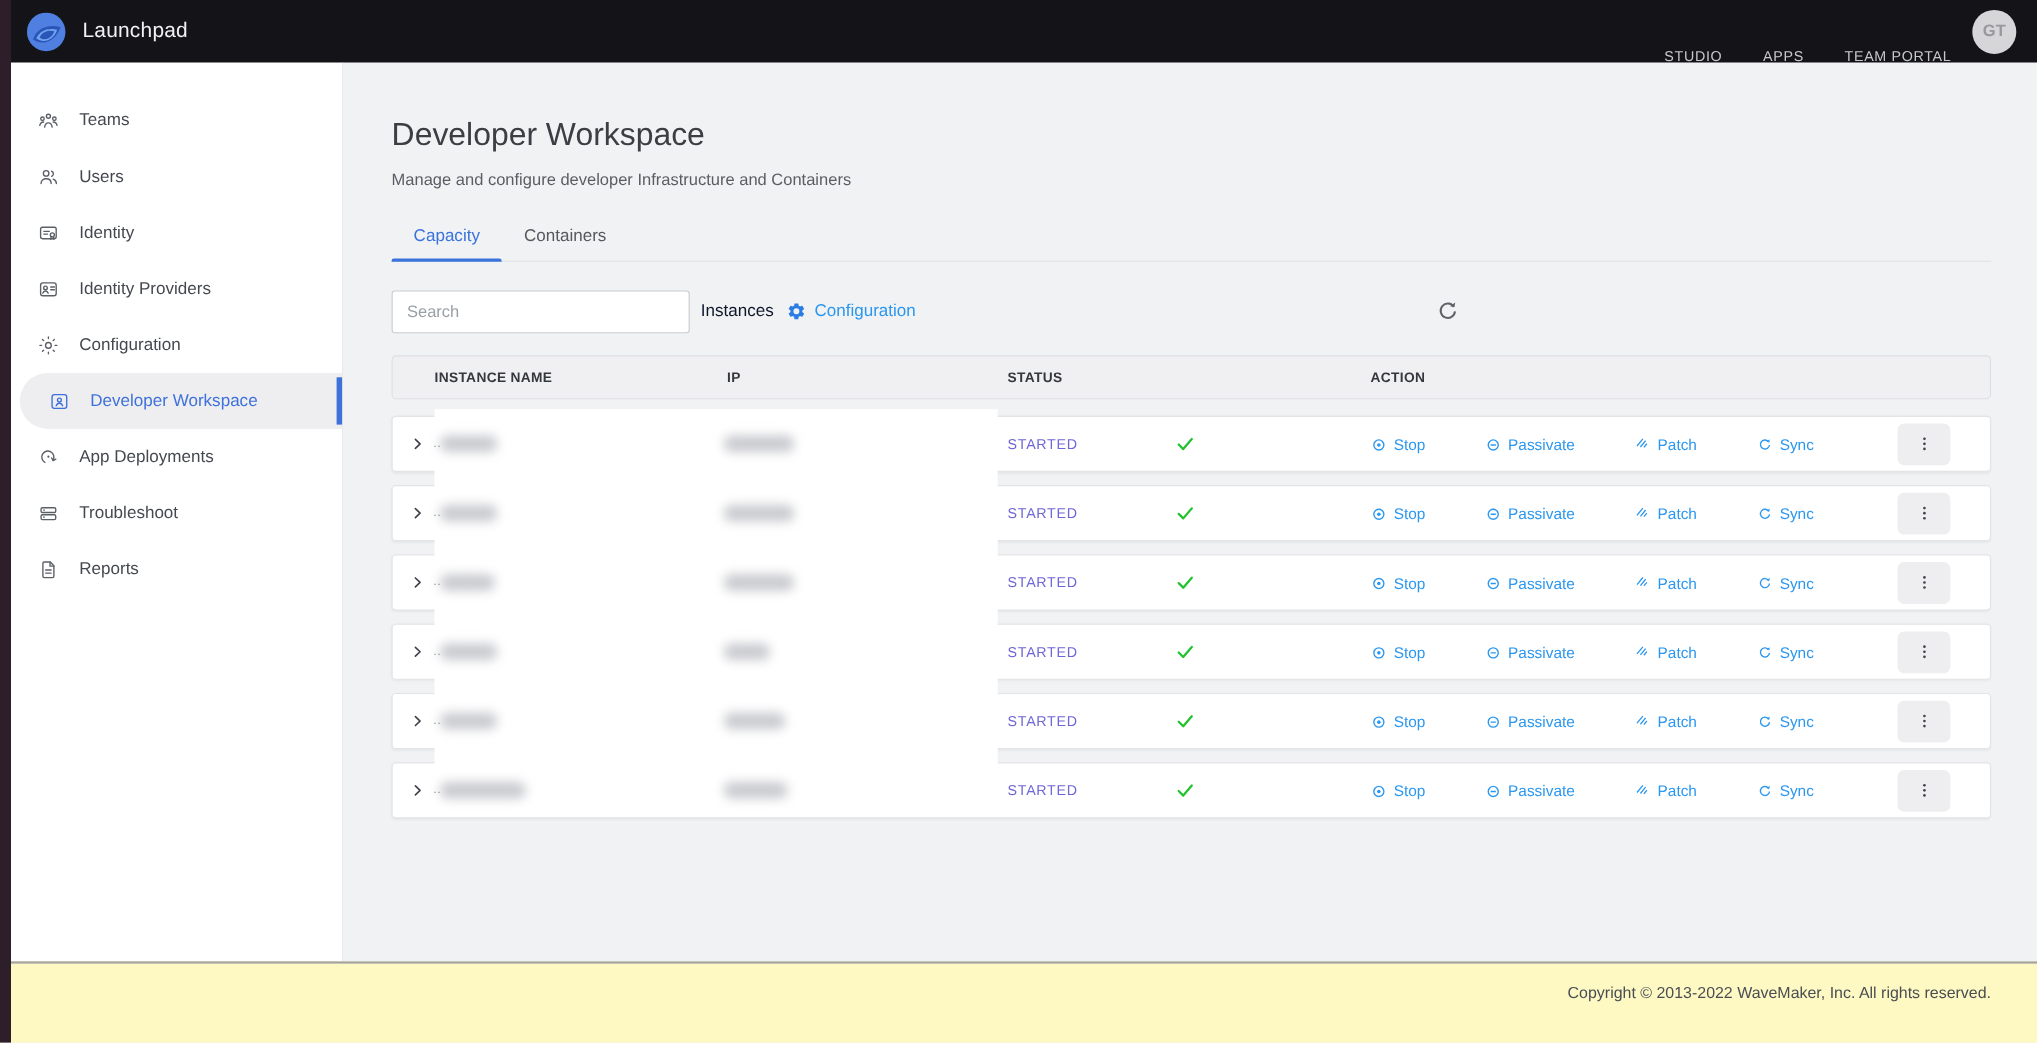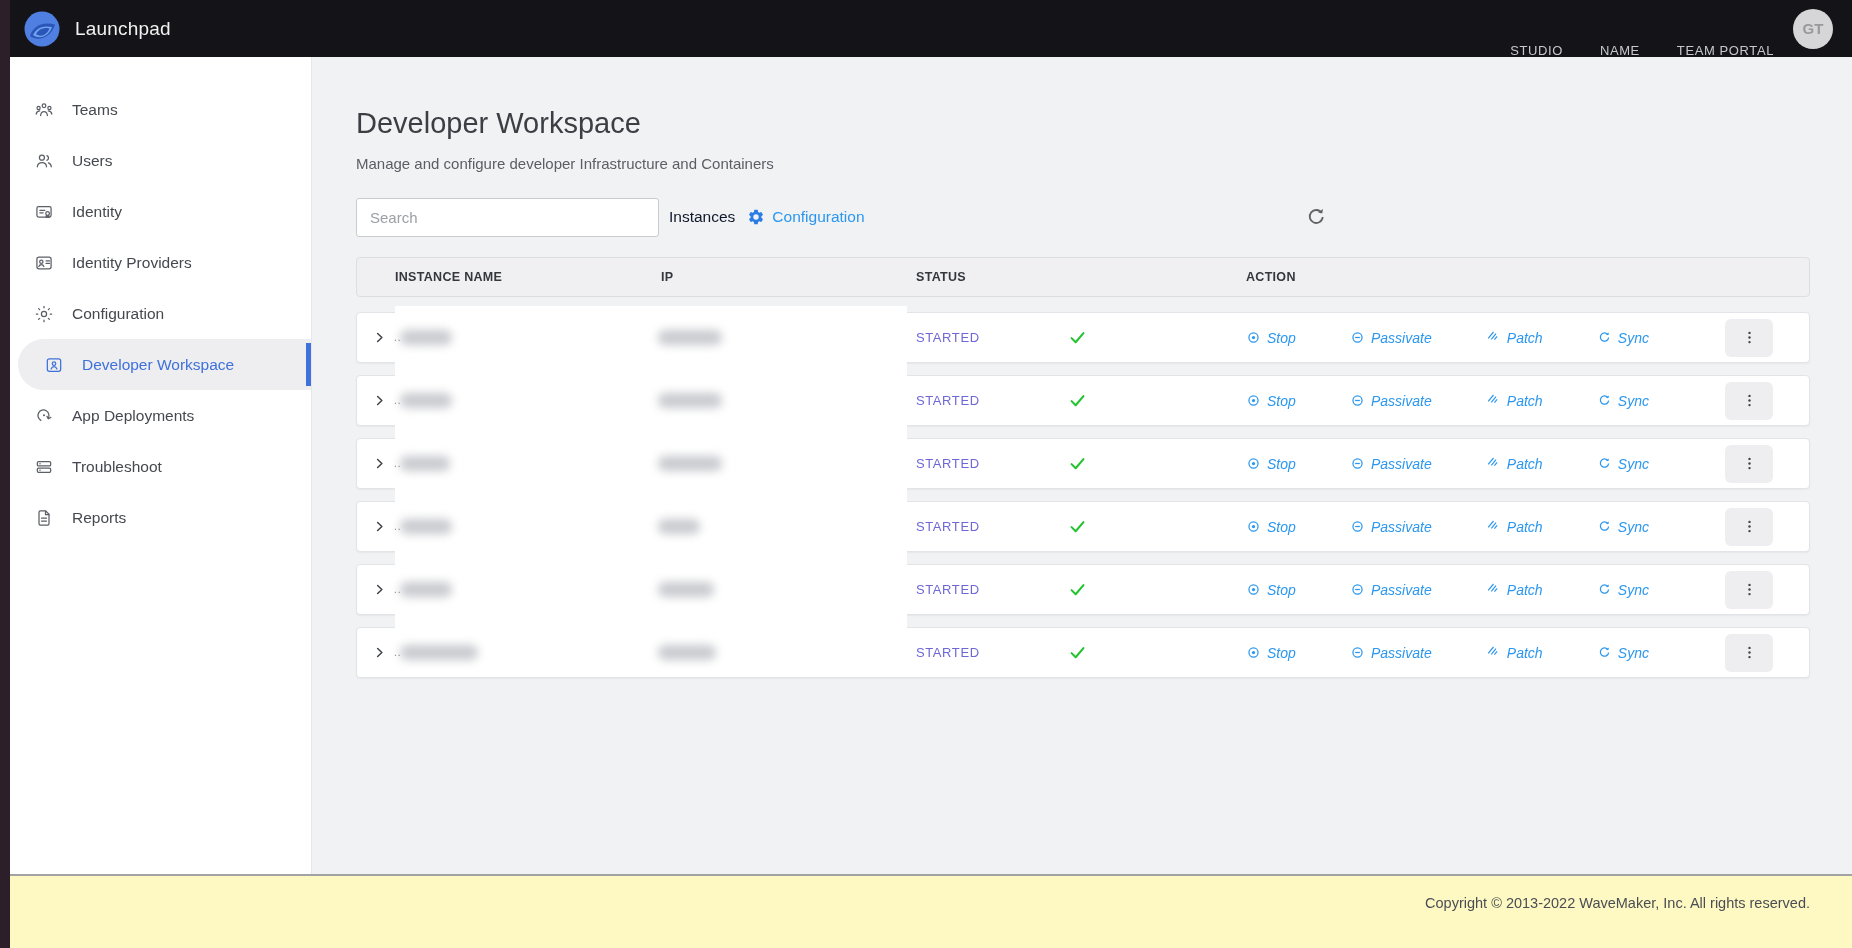--- a/index.html
+++ b/index.html
@@ -30,21 +30,21 @@
   
   .main { flex:1; display:flex; flex-direction:column; background:#f1f2f4; padding:0 42px 0 44px; overflow:hidden; }
   .page-title { margin-top:50px; font-size:29px; font-weight:400; color:#3b3f44; }
   .page-subtitle { margin-top:15px; font-size:15px; color:#5a5e64; }
   .tabs { margin-top:25px; display:flex; border-bottom:1px solid #dfe1e4; }
   .tab { padding:9px 20px 13px; font-size:15.5px; font-weight:500; color:#54595f; cursor:pointer; position:relative; }
   .tab.active { color:#3a73db; }
   .tab.active::after { content:''; position:absolute; left:0; right:0; bottom:-1px; height:3px; background:#3a73db; border-radius:2px 2px 0 0; }
 
   .toolbar { margin-top:25px; display:flex; align-items:center; position:relative; height:40px; }
-  .search-input { width:303px; height:39px; border:1px solid #c9cbce; border-radius:3px; background:#fff; padding:0 13px; font-size:15px; color:#3c4043; font-family:inherit; outline:none; }
+  .search-input { width:271px; height:39px; border:1px solid #c9cbce; border-radius:3px; background:#fff; padding:0 13px; font-size:15px; color:#3c4043; font-family:inherit; outline:none; }
   .search-input::placeholder { color:#9aa0a6; }
   .instances-label { margin-left:10px; font-size:15.5px; color:#0f172a; }
   .config-link { margin-left:12px; display:flex; align-items:center; gap:7px; color:#2b97ef; font-size:15.5px; cursor:pointer; }
   .config-link .ic { width:18px; height:18px; color:#2a7de4; }
   .config-link .ic svg { width:18px; height:18px; display:block; }
   .refresh-btn { position:absolute; left:949px; top:9px; width:22px; height:22px; background:none; border:none; color:#5f6368; cursor:pointer; padding:0; }
   .refresh-btn svg { width:22px; height:22px; display:block; }
   .right-group { margin-left:auto; display:flex; align-items:center; gap:25px; }
   .studio-users { font-size:15.5px; color:#3c4043; }
   .add-btn { height:40px; padding:0 21px; border:none; border-radius:4px; background:var(--accent,#3e71d9); color:#fff; font-size:15.5px; font-family:inherit; display:flex; align-items:center; gap:10px; cursor:pointer; }
@@ -59,21 +59,21 @@
   .cell { position:relative; z-index:3; }
   .chevron-cell { display:flex; align-items:center; gap:7px; padding-left:15px; }
   .chevron-cell .ic { width:15px; height:15px; color:#3f4349; cursor:pointer; }
   .chevron-cell .ic svg { width:15px; height:15px; display:block; }
   .redact-dots { font-size:10px; color:#85898f; letter-spacing:1px; line-height:1; }
   .status-cell { display:flex; align-items:center; }
   .status-text { width:152px; font-size:13px; letter-spacing:.6px; color:var(--status,#6e67d6); }
   .check-ic { width:19px; height:19px; color:var(--green,#22c32e); }
   .check-ic svg { width:19px; height:19px; display:block; }
   .actions-cell { display:flex; align-items:center; justify-content:space-between; padding-right:50px; }
-  .action-link { display:flex; align-items:flex-start; gap:6px; color:var(--link,#2b97ef); font-size:14px; cursor:pointer;font-style:italic; }
+  .action-link { display:flex; align-items:flex-end; gap:6px; color:var(--link,#2b97ef); font-size:14px; cursor:pointer; }
   .action-link .ic { width:15px; height:15px; }
   .action-link .ic svg { width:15px; height:15px; display:block; }
   .menu-cell { display:flex; }
   .menu-btn { margin-left:26px; width:48px; height:38px; background:#eeeef0; border:none; border-radius:6px; display:flex; align-items:center; justify-content:center; color:#3f4349; cursor:pointer; }
   .menu-btn svg { width:17px; height:17px; display:block; }
 
   .blur-strip { position:absolute; left:39px; top:-6px; bottom:6px; width:512px; background:#fff; z-index:2; }
   .blob { position:absolute; height:15px; border-radius:7px; background:#c9cacf; filter:blur(5px); }
 
   
@@ -91,21 +91,21 @@
       <svg viewBox="0 0 36 36">
         <circle cx="18" cy="18" r="17.5" fill="#4e7fe1"></circle>
         <path d="M6 25C9 15 19 10.5 31 13.5 27 26 15 31.5 6 25Z" fill="#2b55b8"></path>
         <path d="M9 24c3-7 10-10 19-8-3 9-12 13-19 8z" fill="#6fa5ef"></path>
         <path d="M12 23c2.5-5 7.5-7 13.5-5.5C23 24 16.5 26.8 12 23z" fill="#2b55b8"></path>
       </svg>
     </span>
     <span class="app-name">Launchpad</span>
     <nav class="top-nav" id="top-nav">
         <a class="top-link">STUDIO</a>
-        <a class="top-link">NAME</a>
+        <a class="top-link">APPS</a>
         <a class="top-link">TEAM PORTAL</a>
       </nav>
     <div class="avatar">GT</div>
   </header>
 
   <div class="shell">
 
     <aside class="sidebar" id="sidebar">
         <div class="side-item">
     <span class="ic">
@@ -196,20 +196,24 @@
             </svg>
           </span>
     <span class="side-label">Reports</span>
   </div>
       </aside>
 
     <main class="main">
       <h1 class="page-title">Developer Workspace</h1>
       <p class="page-subtitle">Manage and configure developer Infrastructure and Containers</p>
 
+      <div class="tabs" id="tabs">
+          <div class="tab active">Capacity</div>
+          <div class="tab">Containers</div>
+        </div>
 
       <div class="toolbar">
         <input class="search-input" placeholder="Search" style="">
         <span class="instances-label">Instances</span>
         <a class="config-link">
           <span class="ic" id="gear-ic">
               <svg viewBox="0 0 24 24" fill="currentColor">
                 <path d="M19.14 12.94c.04-.3.06-.61.06-.94 0-.32-.02-.64-.07-.94l2.03-1.58a.49.49 0 0 0 .12-.61l-1.92-3.32a.49.49 0 0 0-.59-.22l-2.39.96c-.5-.38-1.03-.7-1.62-.94l-.36-2.54a.48.48 0 0 0-.48-.41h-3.84c-.24 0-.43.17-.47.41l-.36 2.54c-.59.24-1.13.57-1.62.94l-2.39-.96a.49.49 0 0 0-.59.22L2.73 8.87c-.12.21-.08.47.12.61l2.03 1.58c-.05.3-.09.63-.09.94s.02.64.07.94l-2.03 1.58a.49.49 0 0 0-.12.61l1.92 3.32c.12.22.37.29.59.22l2.39-.96c.5.38 1.03.7 1.62.94l.36 2.54c.05.24.24.41.48.41h3.84c.24 0 .44-.17.47-.41l.36-2.54c.59-.24 1.13-.56 1.62-.94l2.39.96c.22.08.47 0 .59-.22l1.92-3.32a.49.49 0 0 0-.12-.61l-2.01-1.58zM12 15.6a3.6 3.6 0 1 1 0-7.2 3.6 3.6 0 0 1 0 7.2z"></path>
               </svg>
             </span>

